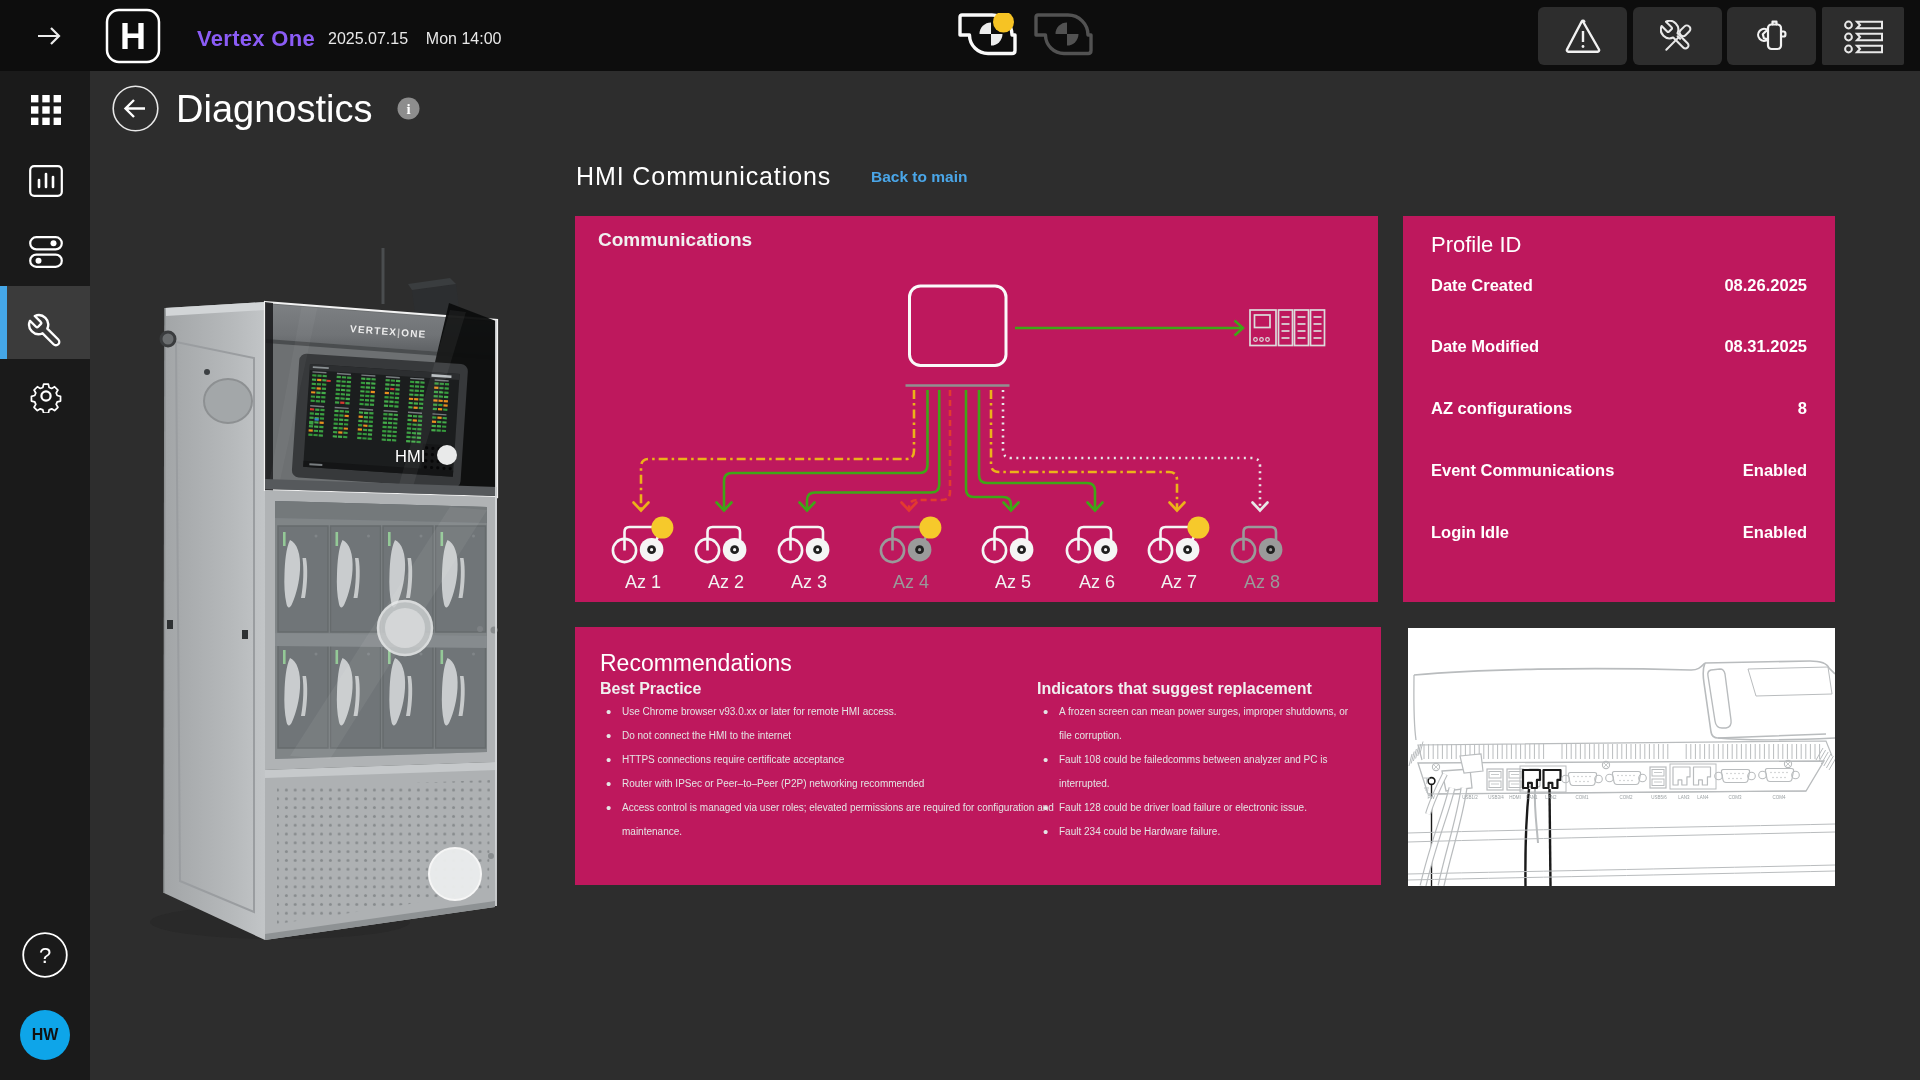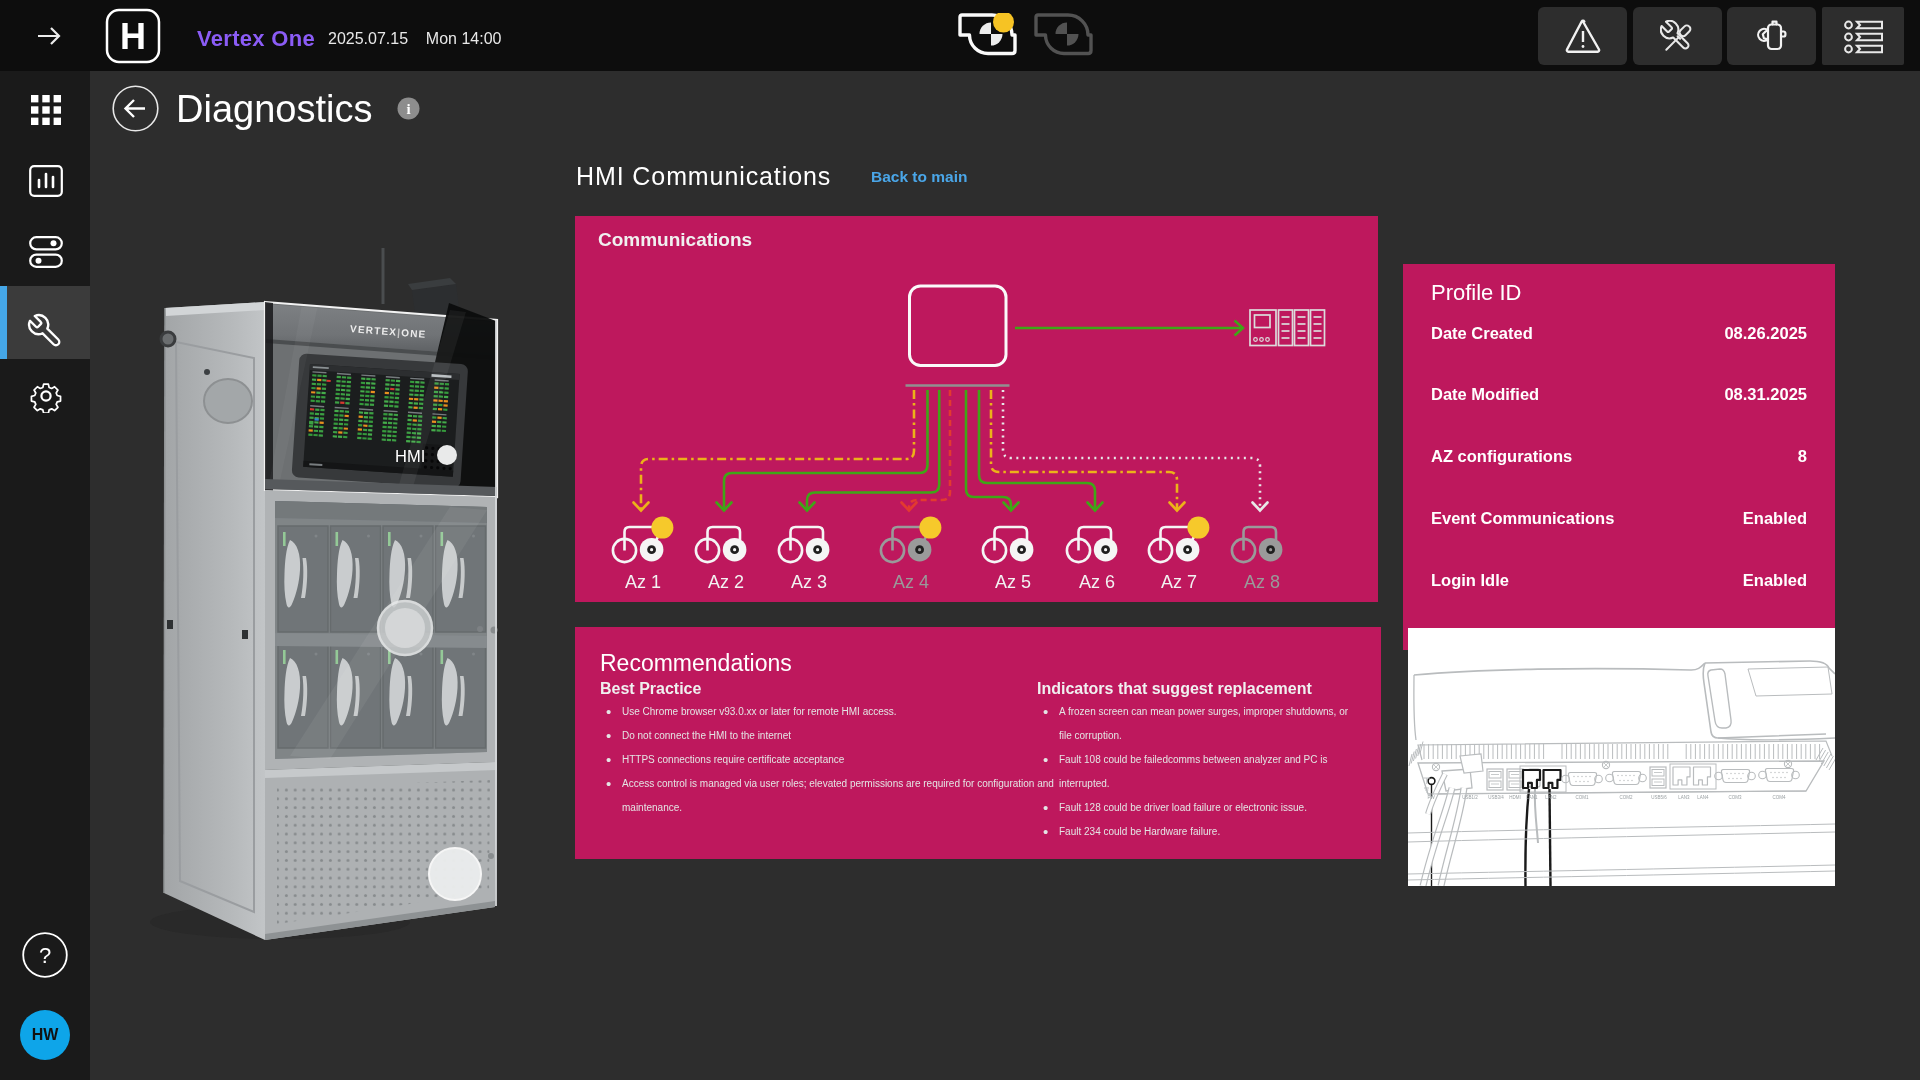--- a/index.html
+++ b/index.html
@@ -17,26 +17,26 @@
   #selbar { position:absolute; left:0; top:215px; width:7px; height:73px; background:#45a7e8; }
   
   #main { position:absolute; left:90px; top:71px; width:1830px; height:1009px; background:#2d2d2d; }
   #pagetitle { position:absolute; left:176px; top:88px; font-size:38px; font-weight:400; color:#fff; }
   #h2row { position:absolute; left:576px; top:162px; }
   #h2row h2 { display:inline-block; font-size:25px; font-weight:400; color:#fff; letter-spacing:.9px;}
   #backlink { position:absolute; left:295px; top:6px; font-size:15.5px; font-weight:700; color:#4aa6e8; width:160px;}
   .panel { position:absolute; background:#be185d; }
   #commpanel { left:575px; top:216px; width:803px; height:386px; }
   #commpanel .ptitle { position:absolute; left:23px; top:13px; font-size:19px; font-weight:700; color:#f0f0f0; }
-  #profilepanel { left:1403px; top:216px; width:432px; height:386px;margin-top:48px; }
+  #profilepanel { left:1403px; top:216px; width:432px; height:386px; }
   #profilepanel .ptitle { position:absolute; left:28px; top:16px; font-size:22px; font-weight:400; color:#fff; }
   .prow { position:absolute; left:28px; width:376px; font-size:16.5px; color:#fff; }
   .prow b { font-weight:700; }
   .prow span { position:absolute; right:0; font-weight:700; }
-  #recpanel { left:575px; top:627px; width:806px; height:232px; }
+  #recpanel { left:575px; top:627px; width:806px; height:258px; }
   #rectitle { position:absolute; left:25px; top:23px; font-size:23px; font-weight:400; color:#fff; }
   .colhead { position:absolute; font-size:16px; font-weight:700; color:#f0f0f0; }
   ul.blist { position:absolute; list-style:none; font-size:10px; color:#e4e4e4; }
   ul.blist li { position:relative; padding-left:22px; line-height:24px; margin-bottom:0px; }
   ul.blist li:before { content:"\2022"; position:absolute; left:6px; font-size:15px;}
   #drawpanel { left:1408px; top:628px; width:427px; height:258px; background:#ffffff; }
 </style>
 </head>
 <body>
 <div id="main"></div>
@@ -298,20 +298,21 @@
   <div class="prow" style="top:307px"><b>Login Idle</b><span>Enabled</span></div>
 </div>
 
 <div id="recpanel" class="panel">
   <div id="rectitle">Recommendations</div>
   <div class="colhead" style="left:25px;top:53px">Best Practice</div>
   <ul class="blist" style="left:25px;top:73px;width:454px">
     <li>Use Chrome browser v93.0.xx or later for remote HMI access.</li>
     <li>Do not connect the HMI to the internet</li>
     <li>HTTPS connections require certificate acceptance</li>
+    <li>Router with IPSec or Peer–to–Peer (P2P) networking recommended</li>
     <li>Access control is managed via user roles; elevated permissions are required for configuration and maintenance.</li>
   </ul>
   <div class="colhead" style="left:462px;top:53px">Indicators that suggest replacement</div>
   <ul class="blist" style="left:462px;top:73px;width:312px">
     <li>A frozen screen can mean power surges, improper shutdowns, or file corruption.</li>
     <li>Fault 108 could be failedcomms between analyzer and PC is interrupted.</li>
     <li>Fault 128 could be driver load failure or electronic issue.</li>
     <li>Fault 234 could be Hardware failure.</li>
   </ul>
 </div>

